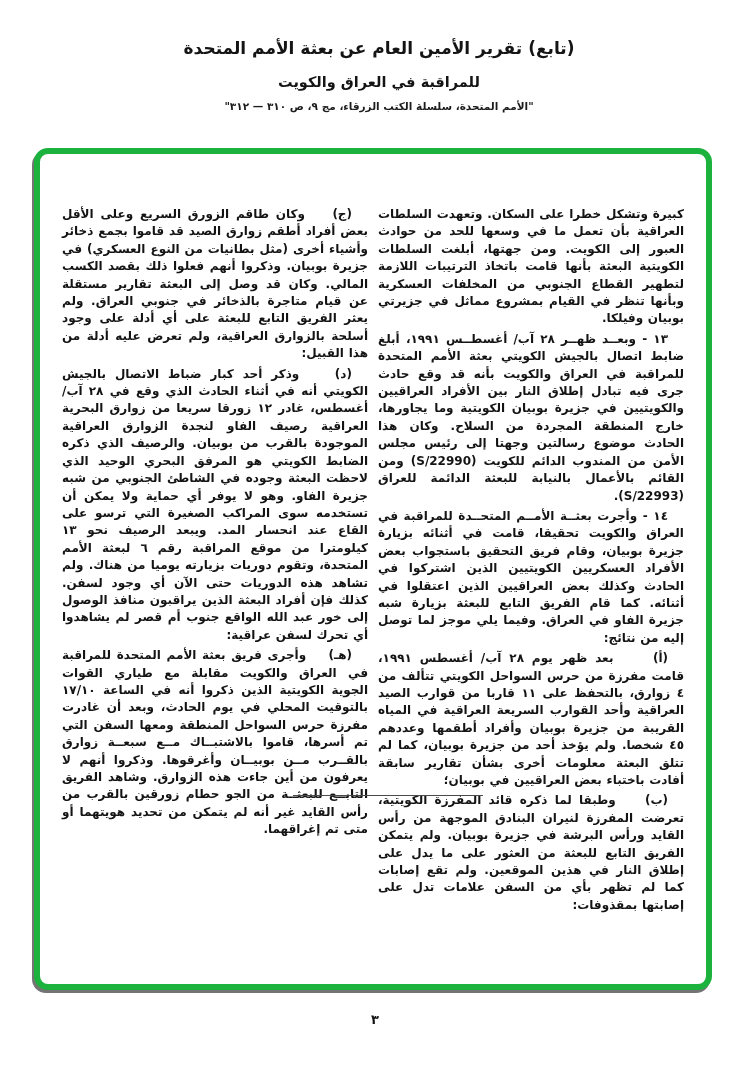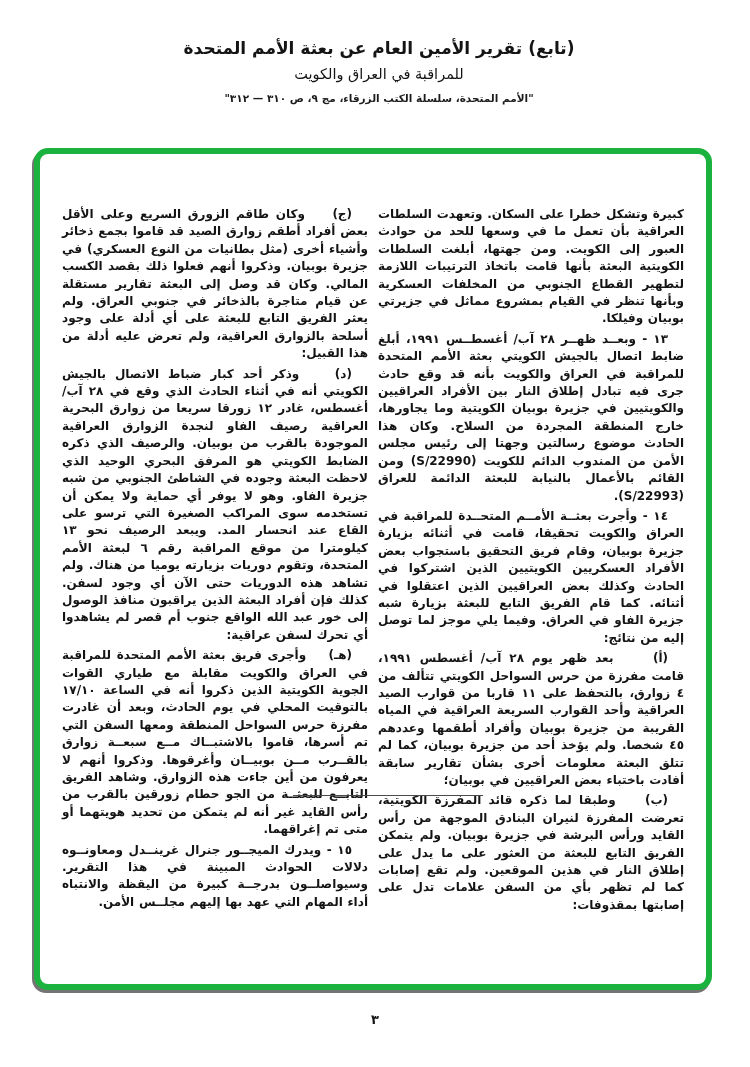--- a/index.html
+++ b/index.html
@@ -6,21 +6,21 @@
   body{
     width:750px;height:1067px;position:relative;background:#ffffff;
     font-family:"DejaVu Sans", sans-serif;color:#141414;overflow:hidden;
   }
   
   .doc-header{
     position:absolute;top:38px;left:8px;right:0;
     text-align:center;direction:rtl;
   }
   .doc-header .h1{font-size:17px;font-weight:bold;line-height:1.25;}
-  .doc-header .h2{font-size:14.5px;font-weight:normal;margin-top:7px;}
+  .doc-header .h2{font-size:14.5px;font-weight:bold;margin-top:15px;}
   .doc-header .h3{font-size:10.5px;font-weight:bold;margin-top:10px;color:#1b1b1b;}
   
   .frame{
     position:absolute;left:34px;top:148px;width:666px;height:830px;
     border:6px solid #1cb23e;border-radius:14px;
     box-shadow:-2px 3px 0 rgba(70,70,70,.75);
     background:#fff;
   }
   
   .cols{
@@ -64,21 +64,20 @@
         <p class="ind">١٣ - وبعــد ظهــر ٢٨ آب/ أغسطــس ١٩٩١، أبلغ ضابط اتصال بالجيش الكويتي بعثة الأمم المتحدة للمراقبة في العراق والكويت بأنه قد وقع حادث جرى فيه تبادل إطلاق النار بين الأفراد العراقيين والكويتيين في جزيرة بوبيان الكويتية وما يجاورها، خارج المنطقة المجردة من السلاح. وكان هذا الحادث موضوع رسالتين وجهتا إلى رئيس مجلس الأمن من المندوب الدائم للكويت (S/22990) ومن القائم بالأعمال بالنيابة للبعثة الدائمة للعراق (S/22993).</p>
         <p class="ind">١٤ - وأجرت بعثــة الأمــم المتحــدة للمراقبة في العراق والكويت تحقيقا، قامت في أثنائه بزيارة جزيرة بوبيان، وقام فريق التحقيق باستجواب بعض الأفراد العسكريين الكويتيين الذين اشتركوا في الحادث وكذلك بعض العراقيين الذين اعتقلوا في أثنائه. كما قام الفريق التابع للبعثة بزيارة شبه جزيرة الفاو في العراق. وفيما يلي موجز لما توصل إليه من نتائج:</p>
         <p class="ind">(أ)&nbsp;&nbsp;&nbsp;&nbsp;&nbsp;بعد ظهر يوم ٢٨ آب/ أغسطس ١٩٩١، قامت مفرزة من حرس السواحل الكويتي تتألف من ٤ زوارق، بالتحفظ على ١١ قاربا من قوارب الصيد العراقية وأحد القوارب السريعة العراقية في المياه القريبة من جزيرة بوبيان وأفراد أطقمها وعددهم ٤٥ شخصا. ولم يؤخذ أحد من جزيرة بوبيان، كما لم تتلق البعثة معلومات أخرى بشأن تقارير سابقة أفادت باختباء بعض العراقيين في بوبيان؛</p>
         <p class="ind">(ب)&nbsp;&nbsp;&nbsp;&nbsp;وطبقا لما ذكره قائد المفرزة الكويتية، تعرضت المفرزة لنيران البنادق الموجهة من رأس القايد ورأس البرشة في جزيرة بوبيان. ولم يتمكن الفريق التابع للبعثة من العثور على ما يدل على إطلاق النار في هذين الموقعين. ولم تقع إصابات كما لم تظهر بأي من السفن علامات تدل على إصابتها بمقذوفات:</p>
       </div>
 
       <div class="col">
         <p class="ind">(ج)&nbsp;&nbsp;&nbsp;&nbsp;وكان طاقم الزورق السريع وعلى الأقل بعض أفراد أطقم زوارق الصيد قد قاموا بجمع ذخائر وأشياء أخرى (مثل بطانيات من النوع العسكري) في جزيرة بوبيان. وذكروا أنهم فعلوا ذلك بقصد الكسب المالي. وكان قد وصل إلى البعثة تقارير مستقلة عن قيام متاجرة بالذخائر في جنوبي العراق. ولم يعثر الفريق التابع للبعثة على أي أدلة على وجود أسلحة بالزوارق العراقية، ولم تعرض عليه أدلة من هذا القبيل:</p>
         <p class="ind">(د)&nbsp;&nbsp;&nbsp;&nbsp;وذكر أحد كبار ضباط الاتصال بالجيش الكويتي أنه في أثناء الحادث الذي وقع في ٢٨ آب/ أغسطس، غادر ١٢ زورقا سريعا من زوارق البحرية العراقية رصيف الفاو لنجدة الزوارق العراقية الموجودة بالقرب من بوبيان. والرصيف الذي ذكره الضابط الكويتي هو المرفق البحري الوحيد الذي لاحظت البعثة وجوده في الشاطئ الجنوبي من شبه جزيرة الفاو. وهو لا يوفر أي حماية ولا يمكن أن تستخدمه سوى المراكب الصغيرة التي ترسو على القاع عند انحسار المد. ويبعد الرصيف نحو ١٣ كيلومترا من موقع المراقبة رقم ٦ لبعثة الأمم المتحدة، وتقوم دوريات بزيارته يوميا من هناك. ولم تشاهد هذه الدوريات حتى الآن أي وجود لسفن. كذلك فإن أفراد البعثة الذين يراقبون منافذ الوصول إلى خور عبد الله الواقع جنوب أم قصر لم يشاهدوا أي تحرك لسفن عراقية:</p>
         <p class="ind">(هـ)&nbsp;&nbsp;&nbsp;&nbsp;وأجرى فريق بعثة الأمم المتحدة للمراقبة في العراق والكويت مقابلة مع طياري القوات الجوية الكويتية الذين ذكروا أنه في الساعة ١٧/١٠ بالتوقيت المحلي في يوم الحادث، وبعد أن غادرت مفرزة حرس السواحل المنطقة ومعها السفن التي تم أسرها، قاموا بالاشتبــاك مــع سبعــة زوارق بالقــرب مــن بوبيــان وأغرقوها. وذكروا أنهم لا يعرفون من أين جاءت هذه الزوارق. وشاهد الفريق التابــع للبعثــة من الجو حطام زورقين بالقرب من رأس القايد غير أنه لم يتمكن من تحديد هويتهما أو متى تم إغراقهما.</p>
-        <p class="ind">١٥ - ويدرك الميجــور جنرال غرينــدل ومعاونــوه دلالات الحوادث المبينة في هذا التقرير. وسيواصلــون بدرجــة كبيرة من اليقظة والانتباه أداء المهام التي عهد بها إليهم مجلــس الأمن.</p>
       </div>
 
     </div>
 
     <div class="footnote-rule"></div>
   </div>
 
   <div class="page-number">٣</div>
 
 </div>

